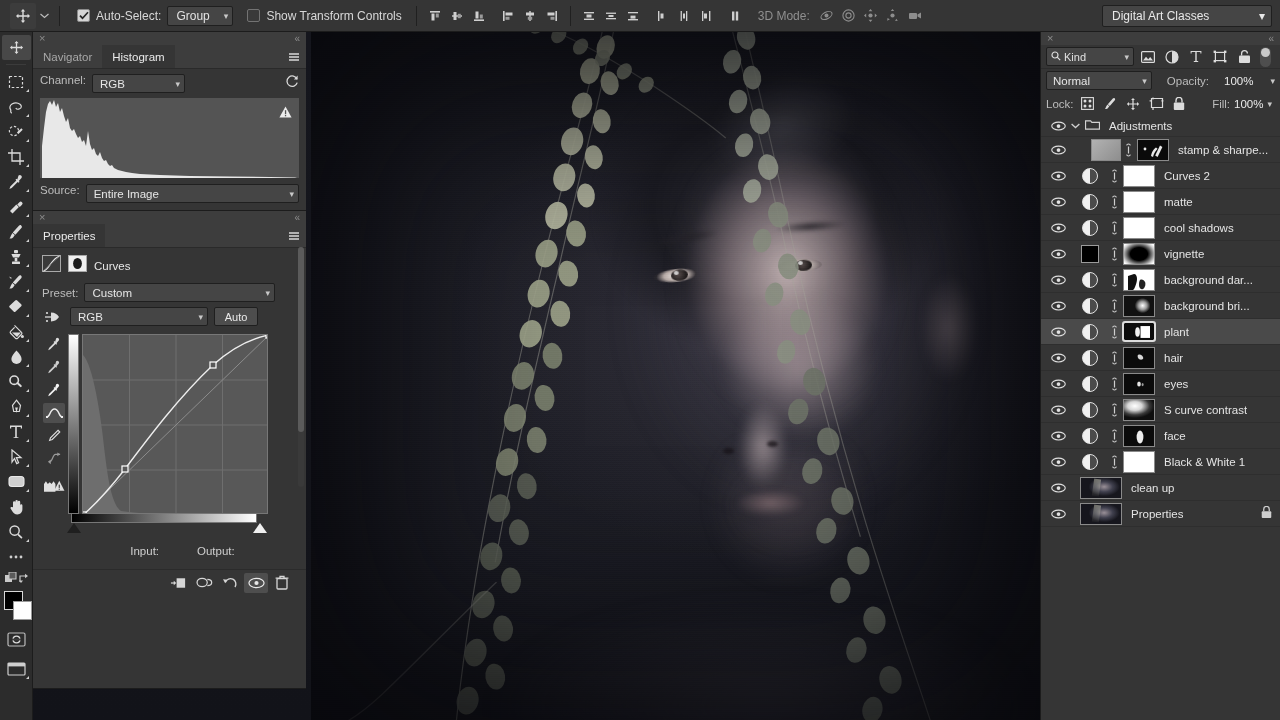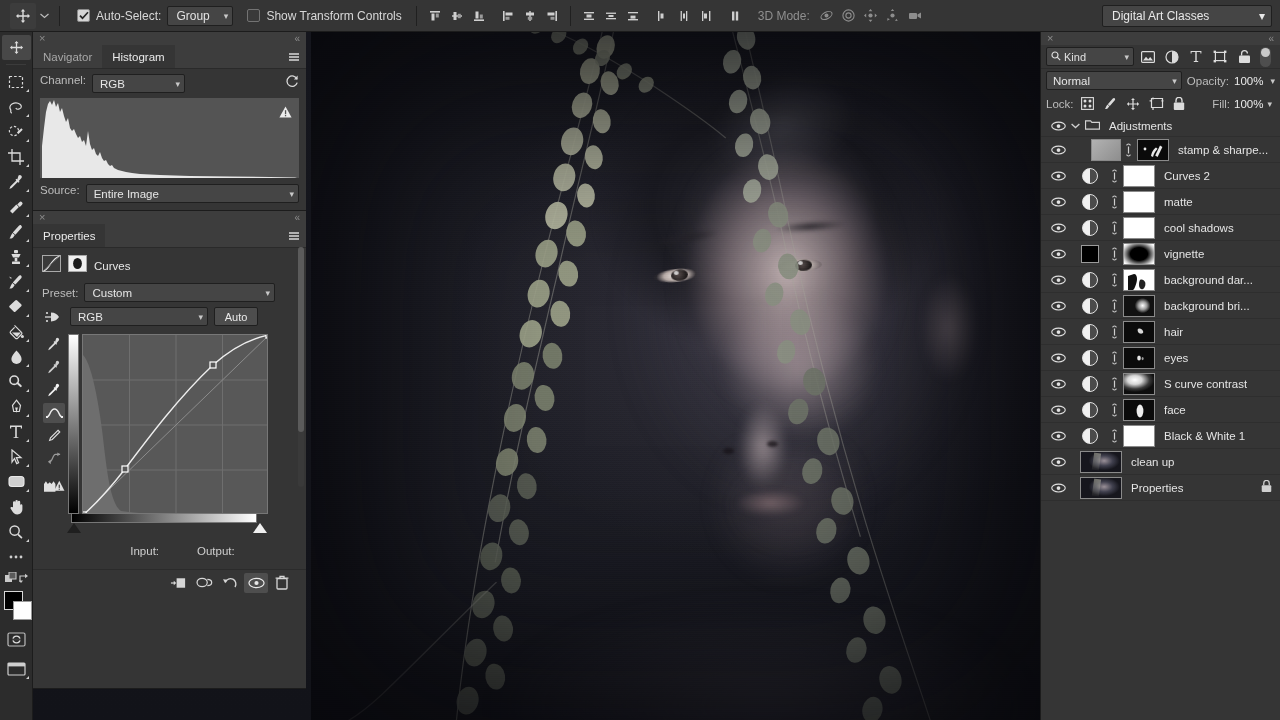--- a/index.html
+++ b/index.html
@@ -202,21 +202,21 @@
     justify-content: space-between;
   }
   .kind-sel .lft { display:flex; align-items:center; gap:3px; }
   .ficon { width: 20px; height: 18px; display: flex; align-items: center; justify-content: center; }
   .pill {
     width: 11px; height: 20px; border-radius: 6px; background: #4e4e4e; position: relative; margin-left: 2px;
   }
   .pill::after { content:''; position:absolute; left:1px; top:1px; width:9px; height:9px; border-radius:50%; background:#c9c9c9; }
 
   .blend-row {
-    height: 23px; display: flex; align-items: center; padding: 0 5px; gap: 5px;
+    height: 23px; display: flex; align-items: center; padding: 0 5px; gap: 15px;
   }
   .blend-sel {
     width: 137px; height: 19px; background: #454545; border: 1px solid #1f1f1f; border-radius: 2px;
     display: flex; align-items: center; justify-content: space-between; padding: 0 4px 0 6px;
     color: #e6e6e6; font-size: 11.5px;
   }
   .lbl { color: #bcbcbc; font-size: 11.5px; }
   .val { color: #eaeaea; font-size: 11.5px; }
   .lock-row { height: 23px; display: flex; align-items: center; padding: 0 5px; gap: 4px; }
   .lock-ico { width: 19px; height: 18px; display: flex; align-items: center; justify-content: center; }
@@ -1306,125 +1306,149 @@
           <svg width="9" height="14" viewBox="0 0 9 14">
               <path d="M4.5 3.5v7" stroke="#cfcfcf" stroke-width="1.2"></path>
               <path d="M2.6 2.4a2 2 0 0 1 3.8 0" fill="none" stroke="#cfcfcf" stroke-width="1.2"></path>
               <path d="M2.6 11.6a2 2 0 0 0 3.8 0" fill="none" stroke="#cfcfcf" stroke-width="1.2"></path>
             </svg>
         </span>
         <span class="mask-thumb" style="background:radial-gradient(ellipse 32% 46% at 62% 48%, #fff 0%, #9a9a9a 44%, #111 82%)"></span>
         <span class="layer-name">background bri...</span>
       </div>
 
-
-      <div class="layer">
+      <div class="layer selected">
         <span class="eye-cell">
           <svg width="15" height="10" viewBox="0 0 16 10">
               <ellipse cx="8" cy="5" rx="7.2" ry="4.2" fill="none" stroke="#e0e0e0" stroke-width="1.2"></ellipse>
               <circle cx="8" cy="5" r="2" fill="#e0e0e0"></circle>
             </svg>
         </span>
         <span class="adj-ico"></span>
         <span class="linkico" style="margin-left:9px">
           <svg width="9" height="14" viewBox="0 0 9 14">
               <path d="M4.5 3.5v7" stroke="#cfcfcf" stroke-width="1.2"></path>
               <path d="M2.6 2.4a2 2 0 0 1 3.8 0" fill="none" stroke="#cfcfcf" stroke-width="1.2"></path>
               <path d="M2.6 11.6a2 2 0 0 0 3.8 0" fill="none" stroke="#cfcfcf" stroke-width="1.2"></path>
             </svg>
         </span>
-        <span class="mask-thumb" style="background:#0b0b0b">
+        <span class="mask-thumb sel" style="background:#0c0c0c">
           <svg width="32" height="22" viewBox="0 0 32 22">
-              <path d="M14 7c2-1 4 0 5 2s-1 3-3 2.6S13 8 14 7z" fill="#d8d8d8"></path>
-            </svg>
-        </span>
-        <span class="layer-name">hair</span>
+              <rect width="32" height="22" fill="#0c0c0c"></rect>
+              <ellipse cx="11" cy="11" rx="4" ry="8" fill="#f2f2f2"></ellipse>
+              <rect x="16" y="1" width="16" height="20" fill="#fff"></rect>
+            </svg>
+        </span>
+        <span class="layer-name">plant</span>
       </div>
 
       <div class="layer">
         <span class="eye-cell">
           <svg width="15" height="10" viewBox="0 0 16 10">
               <ellipse cx="8" cy="5" rx="7.2" ry="4.2" fill="none" stroke="#e0e0e0" stroke-width="1.2"></ellipse>
               <circle cx="8" cy="5" r="2" fill="#e0e0e0"></circle>
             </svg>
         </span>
         <span class="adj-ico"></span>
         <span class="linkico" style="margin-left:9px">
           <svg width="9" height="14" viewBox="0 0 9 14">
               <path d="M4.5 3.5v7" stroke="#cfcfcf" stroke-width="1.2"></path>
               <path d="M2.6 2.4a2 2 0 0 1 3.8 0" fill="none" stroke="#cfcfcf" stroke-width="1.2"></path>
               <path d="M2.6 11.6a2 2 0 0 0 3.8 0" fill="none" stroke="#cfcfcf" stroke-width="1.2"></path>
             </svg>
         </span>
         <span class="mask-thumb" style="background:#0b0b0b">
           <svg width="32" height="22" viewBox="0 0 32 22">
-              <ellipse cx="15" cy="10" rx="1.8" ry="2.6" fill="#e6e6e6"></ellipse>
-              <ellipse cx="18.6" cy="10.6" rx="1" ry="1.6" fill="#9a9a9a"></ellipse>
-            </svg>
-        </span>
-        <span class="layer-name">eyes</span>
+              <path d="M14 7c2-1 4 0 5 2s-1 3-3 2.6S13 8 14 7z" fill="#d8d8d8"></path>
+            </svg>
+        </span>
+        <span class="layer-name">hair</span>
       </div>
 
       <div class="layer">
         <span class="eye-cell">
           <svg width="15" height="10" viewBox="0 0 16 10">
               <ellipse cx="8" cy="5" rx="7.2" ry="4.2" fill="none" stroke="#e0e0e0" stroke-width="1.2"></ellipse>
               <circle cx="8" cy="5" r="2" fill="#e0e0e0"></circle>
             </svg>
         </span>
         <span class="adj-ico"></span>
         <span class="linkico" style="margin-left:9px">
           <svg width="9" height="14" viewBox="0 0 9 14">
               <path d="M4.5 3.5v7" stroke="#cfcfcf" stroke-width="1.2"></path>
               <path d="M2.6 2.4a2 2 0 0 1 3.8 0" fill="none" stroke="#cfcfcf" stroke-width="1.2"></path>
               <path d="M2.6 11.6a2 2 0 0 0 3.8 0" fill="none" stroke="#cfcfcf" stroke-width="1.2"></path>
             </svg>
         </span>
-        <span class="mask-thumb" style="background:radial-gradient(ellipse 66% 60% at 36% 30%, #fff 0%, #d6d6d6 36%, #3a3a3a 74%, #0e0e0e 100%)"></span>
-        <span class="layer-name">S curve contrast</span>
+        <span class="mask-thumb" style="background:#0b0b0b">
+          <svg width="32" height="22" viewBox="0 0 32 22">
+              <ellipse cx="15" cy="10" rx="1.8" ry="2.6" fill="#e6e6e6"></ellipse>
+              <ellipse cx="18.6" cy="10.6" rx="1" ry="1.6" fill="#9a9a9a"></ellipse>
+            </svg>
+        </span>
+        <span class="layer-name">eyes</span>
       </div>
 
       <div class="layer">
         <span class="eye-cell">
           <svg width="15" height="10" viewBox="0 0 16 10">
               <ellipse cx="8" cy="5" rx="7.2" ry="4.2" fill="none" stroke="#e0e0e0" stroke-width="1.2"></ellipse>
               <circle cx="8" cy="5" r="2" fill="#e0e0e0"></circle>
             </svg>
         </span>
         <span class="adj-ico"></span>
         <span class="linkico" style="margin-left:9px">
           <svg width="9" height="14" viewBox="0 0 9 14">
               <path d="M4.5 3.5v7" stroke="#cfcfcf" stroke-width="1.2"></path>
               <path d="M2.6 2.4a2 2 0 0 1 3.8 0" fill="none" stroke="#cfcfcf" stroke-width="1.2"></path>
               <path d="M2.6 11.6a2 2 0 0 0 3.8 0" fill="none" stroke="#cfcfcf" stroke-width="1.2"></path>
             </svg>
         </span>
-        <span class="mask-thumb" style="background:#0b0b0b">
-          <svg width="32" height="22" viewBox="0 0 32 22">
-              <ellipse cx="16" cy="11" rx="3.4" ry="6.4" fill="#ededed"></ellipse>
-            </svg>
-        </span>
-        <span class="layer-name">face</span>
+        <span class="mask-thumb" style="background:radial-gradient(ellipse 66% 60% at 36% 30%, #fff 0%, #d6d6d6 36%, #3a3a3a 74%, #0e0e0e 100%)"></span>
+        <span class="layer-name">S curve contrast</span>
       </div>
 
       <div class="layer">
         <span class="eye-cell">
           <svg width="15" height="10" viewBox="0 0 16 10">
               <ellipse cx="8" cy="5" rx="7.2" ry="4.2" fill="none" stroke="#e0e0e0" stroke-width="1.2"></ellipse>
               <circle cx="8" cy="5" r="2" fill="#e0e0e0"></circle>
             </svg>
         </span>
         <span class="adj-ico"></span>
         <span class="linkico" style="margin-left:9px">
           <svg width="9" height="14" viewBox="0 0 9 14">
               <path d="M4.5 3.5v7" stroke="#cfcfcf" stroke-width="1.2"></path>
               <path d="M2.6 2.4a2 2 0 0 1 3.8 0" fill="none" stroke="#cfcfcf" stroke-width="1.2"></path>
               <path d="M2.6 11.6a2 2 0 0 0 3.8 0" fill="none" stroke="#cfcfcf" stroke-width="1.2"></path>
             </svg>
         </span>
+        <span class="mask-thumb" style="background:#0b0b0b">
+          <svg width="32" height="22" viewBox="0 0 32 22">
+              <ellipse cx="16" cy="11" rx="3.4" ry="6.4" fill="#ededed"></ellipse>
+            </svg>
+        </span>
+        <span class="layer-name">face</span>
+      </div>
+
+      <div class="layer">
+        <span class="eye-cell">
+          <svg width="15" height="10" viewBox="0 0 16 10">
+              <ellipse cx="8" cy="5" rx="7.2" ry="4.2" fill="none" stroke="#e0e0e0" stroke-width="1.2"></ellipse>
+              <circle cx="8" cy="5" r="2" fill="#e0e0e0"></circle>
+            </svg>
+        </span>
+        <span class="adj-ico"></span>
+        <span class="linkico" style="margin-left:9px">
+          <svg width="9" height="14" viewBox="0 0 9 14">
+              <path d="M4.5 3.5v7" stroke="#cfcfcf" stroke-width="1.2"></path>
+              <path d="M2.6 2.4a2 2 0 0 1 3.8 0" fill="none" stroke="#cfcfcf" stroke-width="1.2"></path>
+              <path d="M2.6 11.6a2 2 0 0 0 3.8 0" fill="none" stroke="#cfcfcf" stroke-width="1.2"></path>
+            </svg>
+        </span>
         <span class="mask-thumb"></span>
         <span class="layer-name">Black &amp; White 1</span>
       </div>
 
       <div class="layer">
         <span class="eye-cell">
           <svg width="15" height="10" viewBox="0 0 16 10">
               <ellipse cx="8" cy="5" rx="7.2" ry="4.2" fill="none" stroke="#e0e0e0" stroke-width="1.2"></ellipse>
               <circle cx="8" cy="5" r="2" fill="#e0e0e0"></circle>
             </svg>

